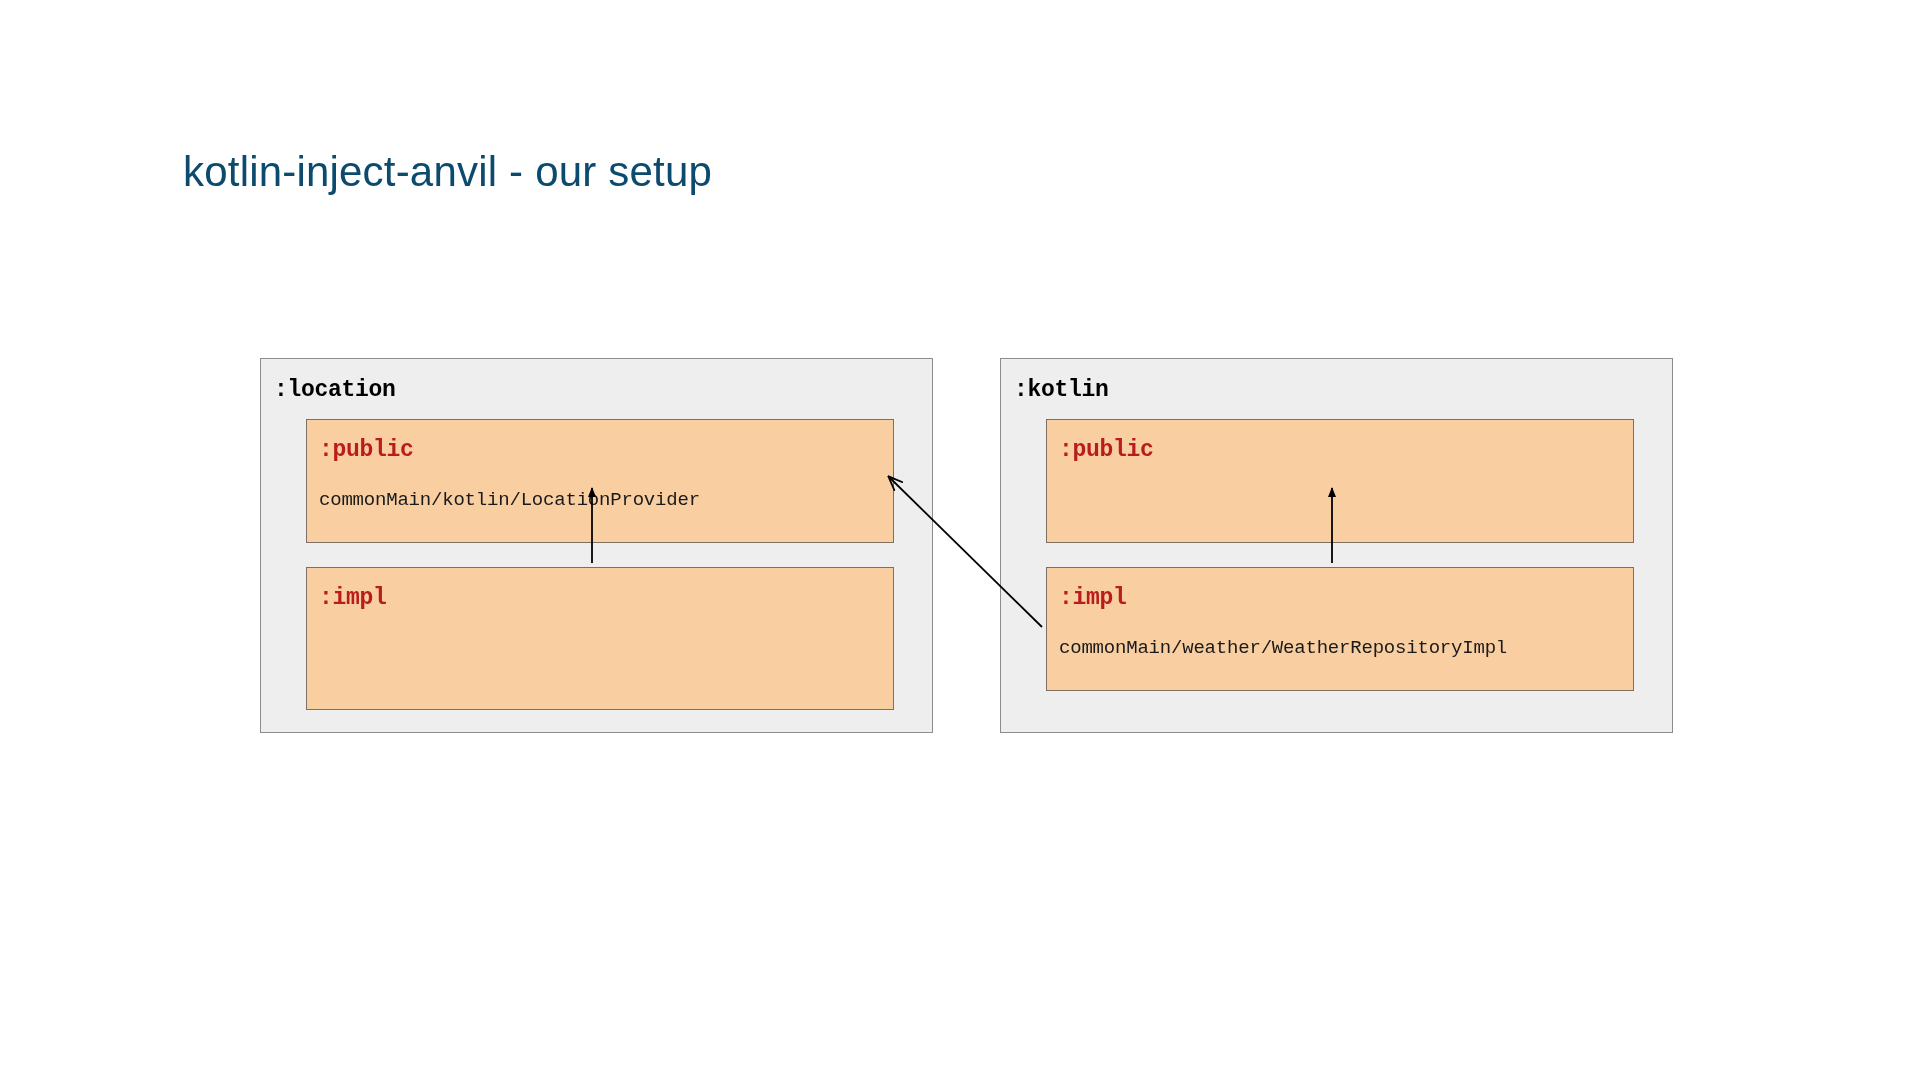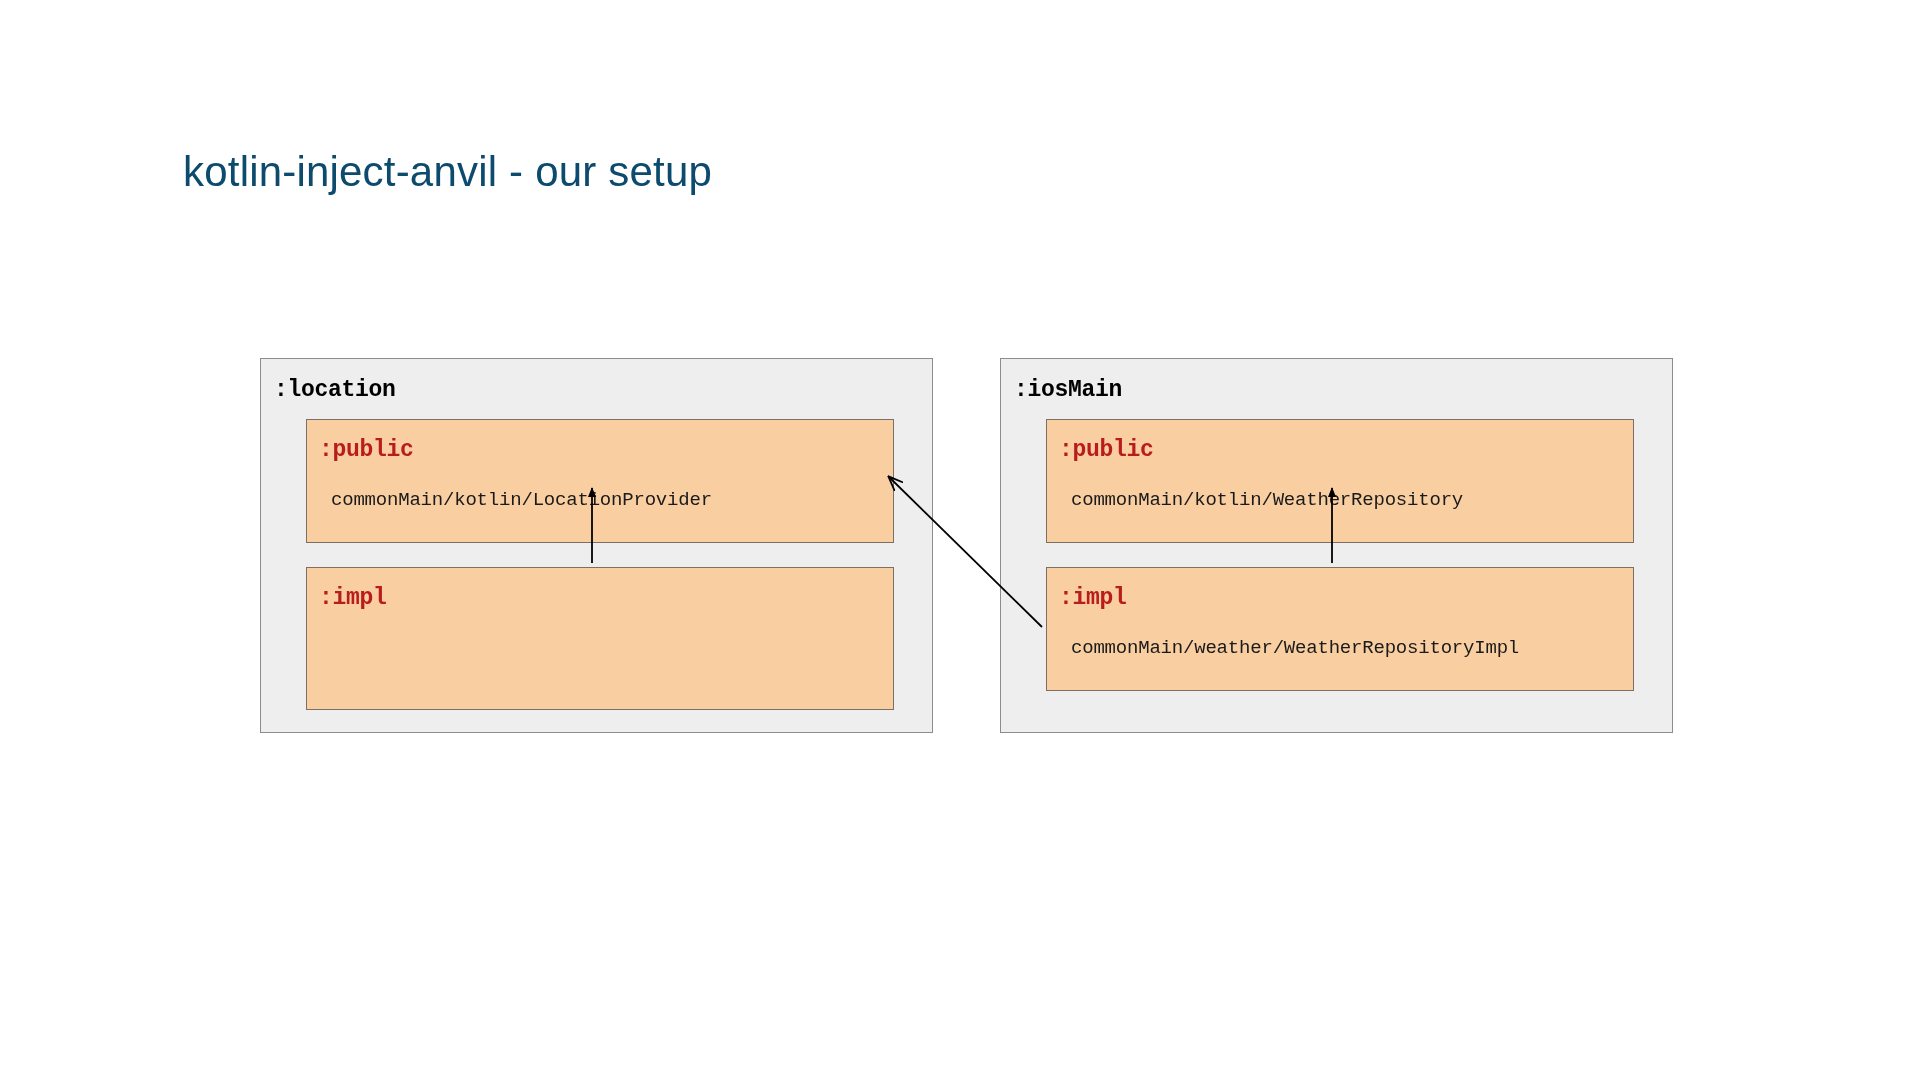--- a/index.html
+++ b/index.html
@@ -87,21 +87,20 @@
     position: absolute;
     left: 12px;
     top: 66px;
     font-family: "Liberation Mono", "DejaVu Sans Mono", monospace;
     font-size: 19px;
     font-weight: 400;
     color: #1a1a1a;
     white-space: pre;
     line-height: 29px;
     letter-spacing: -0.2px;
-    margin-left: 12px;
   }
 
   
   #card-location-public { left: 45px; top: 60px; width: 588px; height: 124px; }
   #card-location-impl   { left: 45px; top: 208px; width: 588px; height: 143px; }
   
   #card-weather-public  { left: 45px; top: 60px; width: 588px; height: 124px; }
   #card-weather-impl    { left: 45px; top: 208px; width: 588px; height: 124px; }
 
   
@@ -130,25 +129,24 @@
         <div class="card-title">:public</div>
         <div class="card-paths">commonMain/kotlin/LocationProvider</div>
       </div>
 
       <div class="card" id="card-location-impl">
         <div class="card-title">:impl</div>
       </div>
     </div>
 
     <div class="module" id="module-weather">
-      <div class="module-title">:iosMain</div>
+      <div class="module-title">:kotlin</div>
 
       <div class="card" id="card-weather-public">
         <div class="card-title">:public</div>
-        <div class="card-paths">commonMain/kotlin/WeatherRepository</div>
       </div>
 
       <div class="card" id="card-weather-impl">
         <div class="card-title">:impl</div>
         <div class="card-paths">commonMain/weather/WeatherRepositoryImpl</div>
       </div>
     </div>
 
     <svg class="arrows" viewBox="0 0 1920 1080">
       <defs>

